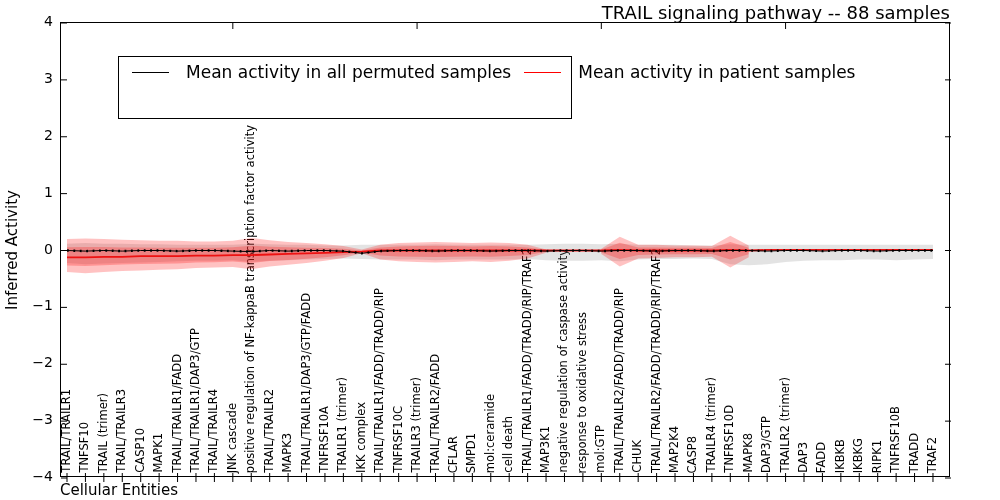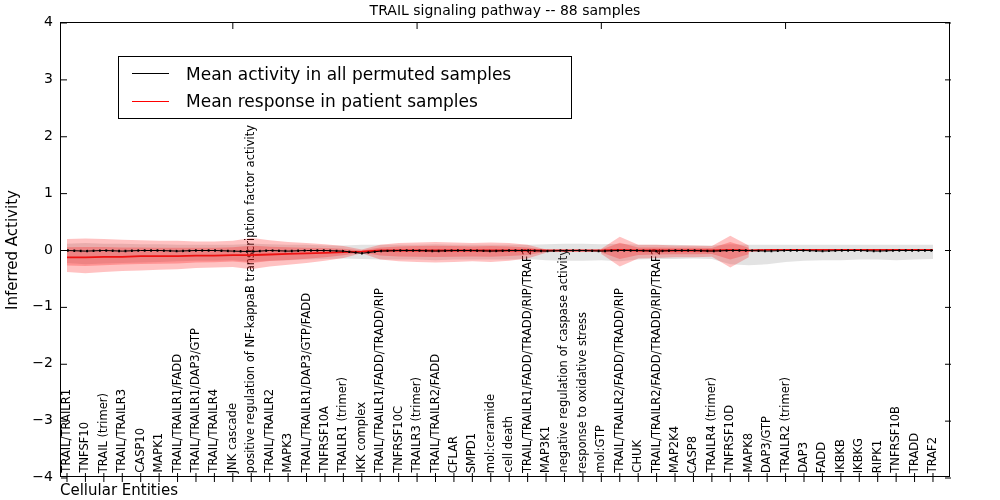--- a/index.html
+++ b/index.html
@@ -1,28 +1,28 @@
 <!DOCTYPE html>
 <html><head>
 <meta charset="utf-8">
 <style>
   html,body{margin:0;padding:0;background:#ffffff;}
   #fig{position:relative;width:1000px;height:500px;background:#ffffff;
        font-family:"DejaVu Sans","Liberation Sans",sans-serif;color:#000;overflow:hidden;}
-  #title{position:absolute;top:2px;left:60px;width:890px;text-align:center;
-         font-size:14px;white-space:nowrap;}
+  #title{position:absolute;top:2px;left:60px;width:890px;text-align:right;
+         font-size:18px;white-space:nowrap;}
   #plot{position:absolute;left:60px;top:22px;width:890px;height:455px;
         border:1.3px solid #000;box-sizing:border-box;}
   #xlabels{position:absolute;left:0;top:0;width:100%;height:100%;z-index:1;}
   .xtick{position:absolute;bottom:3px;writing-mode:vertical-rl;transform:rotate(180deg);
          font-size:11.5px;white-space:nowrap;line-height:14px;letter-spacing:0px;color:#000;}
   #chart-svg{position:absolute;left:0;top:0;z-index:2;overflow:visible;}
   #legend{position:absolute;left:57px;top:33px;width:454px;height:63px;background:#fff;
           border:1.5px solid #000;box-sizing:border-box;z-index:3;
-          display:flex;flex-direction:column;justify-content:space-evenly;padding:2px 0;}
+          display:flex;justify-content:space-evenly;padding:2px 0;}
   .legend-row{display:flex;align-items:center;height:26px;}
   .legend-line{display:inline-block;width:37px;border-top:1.7px solid #000;margin-left:13px;}
   .legend-label{margin-left:17px;font-size:17px;white-space:nowrap;}
   .ytick-label{position:absolute;width:42px;text-align:right;font-size:14px;left:11px;}
   #ylabel{position:absolute;left:-53px;top:241px;width:130px;text-align:center;
           font-size:15px;transform:rotate(-90deg);transform-origin:center;}
   #xlabel{position:absolute;left:60px;top:481px;width:890px;text-align:left;font-size:15px;}
 </style>
 </head>
 <body>
@@ -175,19 +175,19 @@
         <line x1="0" x2="6" y1="455" y2="455" stroke="#000" stroke-width="1"></line>
         <line x1="884" x2="890" y1="455" y2="455" stroke="#000" stroke-width="1"></line>
       </svg>
     <div id="legend">
       <div class="legend-row">
         <span class="legend-line" style="border-top-color: rgb(0, 0, 0);"></span>
         <span class="legend-label">Mean activity in all permuted samples</span>
       </div>
       <div class="legend-row">
         <span class="legend-line" style="border-top-color: rgb(255, 0, 0);"></span>
-        <span class="legend-label">Mean response in patient samples</span>
+        <span class="legend-label">Mean activity in patient samples</span>
       </div>
     </div>
   </div>
 
   <div id="xlabel">Cellular Entities</div>
 </div>
 
 </body></html>

